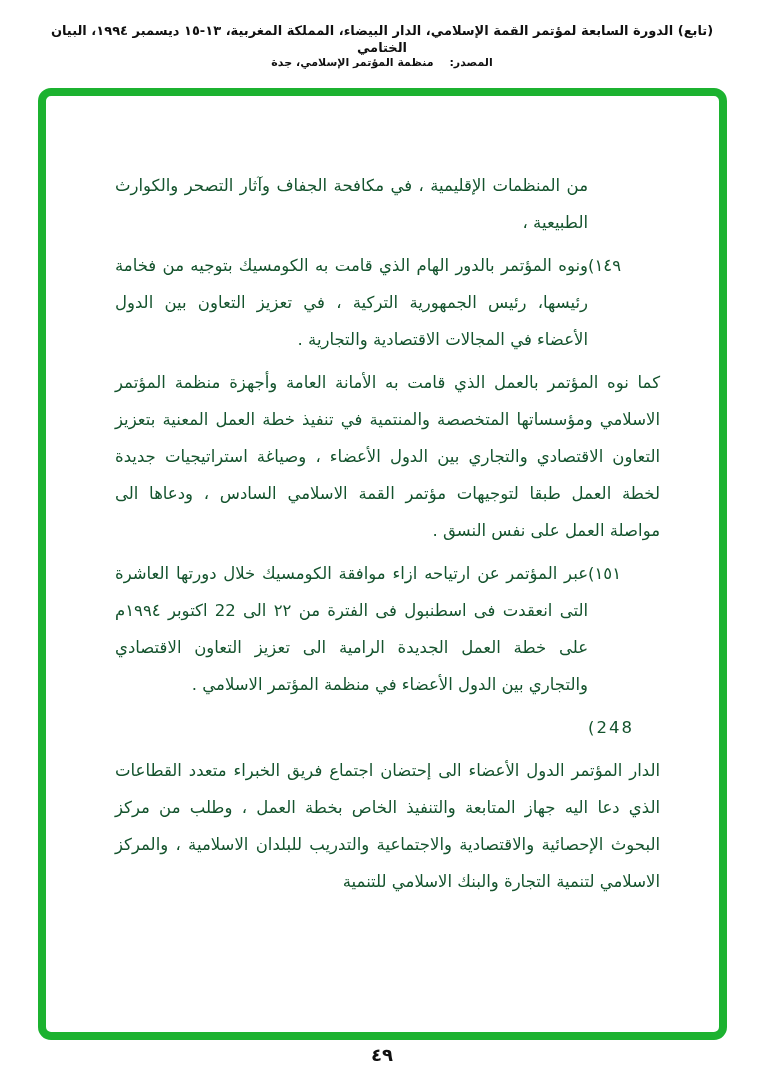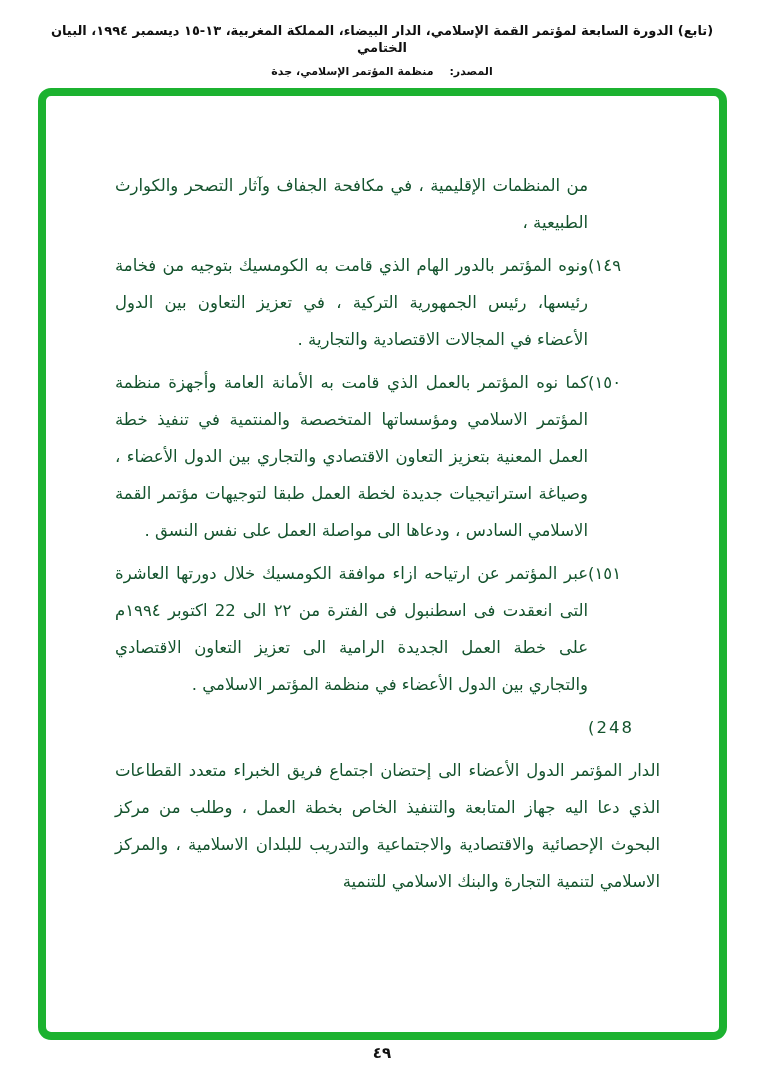--- a/index.html
+++ b/index.html
@@ -14,21 +14,21 @@
   
   .doc-header {
     position: absolute; top: 22px; left: 0; width: 764px;
     text-align: center; direction: rtl;
   }
   .header-title {
     font-size: 13px; font-weight: bold; color: #101010;
     padding: 0 30px; line-height: 17px;
   }
   .header-source {
-    margin-top: 9px; font-size: 11px; font-weight: bold; color: #101010;
+    font-size: 11px; font-weight: bold; color: #101010;
   }
   .header-source .gap { display: inline-block; width: 16px; }
 
   
   .frame {
     position: absolute; left: 38px; top: 88px;
     width: 689px; height: 952px;
     border: 8px solid #1cb230; border-radius: 13px;
     box-sizing: border-box; background: transparent;
   }
@@ -43,21 +43,21 @@
   .num {
     width: 72px; min-width: 72px;
     text-align: left; letter-spacing: 2px; white-space: nowrap;
   }
   .ptext { flex: 1; text-align: justify; }
   .b { font-weight: normal; }
 
   
   .page-number {
     position: absolute; top: 1044px; left: 0; width: 764px;
-    text-align: center; font-size: 15px; font-weight: bold;
+    text-align: center; font-size: 18px; font-weight: bold;
     letter-spacing: 3px; color: #111;
   }
 </style>
 </head>
 <body>
 
 <header class="doc-header">
   <div class="header-title">(تابع) الدورة السابعة لمؤتمر القمة الإسلامي، الدار البيضاء، المملكة المغربية، ⁦١٣-١٥⁩ ديسمبر ١٩٩٤، البيان الختامي</div>
   <div class="header-source">
     <span>المصدر:</span><span class="gap"></span><span>منظمة المؤتمر الإسلامي، جدة</span>
@@ -69,21 +69,20 @@
 <main class="content" id="paragraphs">
     <div class="para">
       <span class="num"></span>
       <div class="ptext"><span>من المنظمات الإقليمية ، في مكافحة الجفاف وآثار التصحر والكوارث الطبيعية ،</span></div>
     </div>
     <div class="para">
       <span class="num">١٤٩)</span>
       <div class="ptext"><span class="b">ونوه</span><span> المؤتمر بالدور الهام الذي قامت به الكومسيك بتوجيه من فخامة رئيسها، رئيس الجمهورية التركية ، في تعزيز التعاون بين الدول الأعضاء في المجالات الاقتصادية والتجارية .</span></div>
     </div>
     <div class="para">
-      <span class="num">١٥٠)</span>
       <div class="ptext"><span class="b">كما نوه</span><span> المؤتمر بالعمل الذي قامت به الأمانة العامة وأجهزة منظمة المؤتمر الاسلامي ومؤسساتها المتخصصة والمنتمية في تنفيذ خطة العمل المعنية بتعزيز التعاون الاقتصادي والتجاري بين الدول الأعضاء ، وصياغة استراتيجيات جديدة لخطة العمل طبقا لتوجيهات مؤتمر القمة الاسلامي السادس ، </span><span class="b">ودعاها</span><span> الى مواصلة العمل على نفس النسق .</span></div>
     </div>
     <div class="para">
       <span class="num">١٥١)</span>
       <div class="ptext"><span class="b">عبر</span><span> المؤتمر عن ارتياحه ازاء موافقة الكومسيك خلال دورتها العاشرة التى انعقدت فى اسطنبول فى الفترة من ٢٢ الى 22 اكتوبر ١٩٩٤م على خطة العمل الجديدة الرامية الى تعزيز التعاون الاقتصادي والتجاري بين الدول الأعضاء في منظمة المؤتمر الاسلامي .</span></div>
     </div>
     <div class="para">
       <span class="num">248)</span>
     </div>
     <div class="para">

